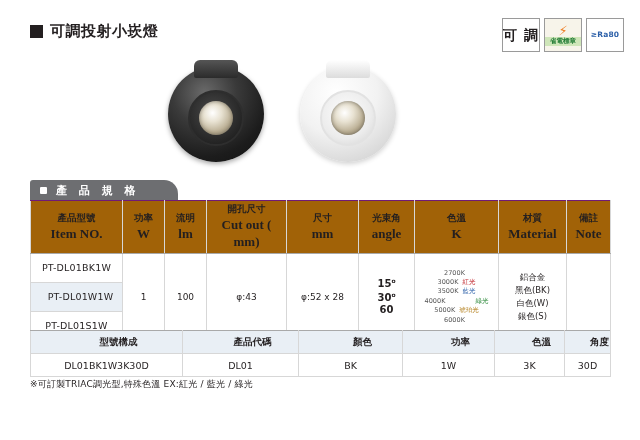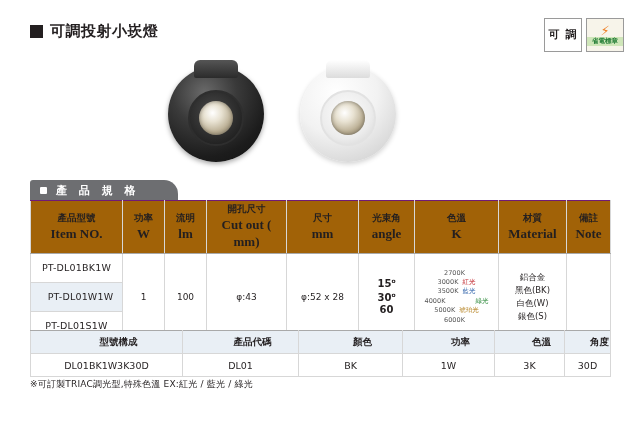--- a/index.html
+++ b/index.html
@@ -61,21 +61,21 @@
     display: flex;
     flex-direction: column;
     align-items: center;
     justify-content: center;
     font-size: 7px;
     line-height: 1.15;
     color: #231f20;
     box-sizing: border-box;
   }
   .badge-dim {
-    font-size: 11px;
+    font-size: 14px;
     letter-spacing: 1px;
     font-weight: bold;
   }
   .badge-energy {
     background: #f7f4ea;
     position: relative;
     padding-top: 2px;
   }
   .badge-energy .bolt {
     color: #ef7d22;
@@ -337,20 +337,23 @@
     <span class="title-text">可調投射小崁燈</span>
   </div>
 
   <div class="badges">
     <div class="badge">
       <span class="badge-dim">可 調</span>
     </div>
     <div class="badge badge-energy">
       <span class="bolt">⚡</span>
       <span class="e-text">省電標章</span>
+    </div>
+    <div class="badge badge-ra">
+      <span class="ra-txt">≥Ra80</span>
     </div>
   </div>
 </div>
 
 <div class="photos">
   <div class="lamp lamp-black">
     <span class="cap"></span>
     <span class="inner-ring">
       <span class="lens"></span>
     </span>

